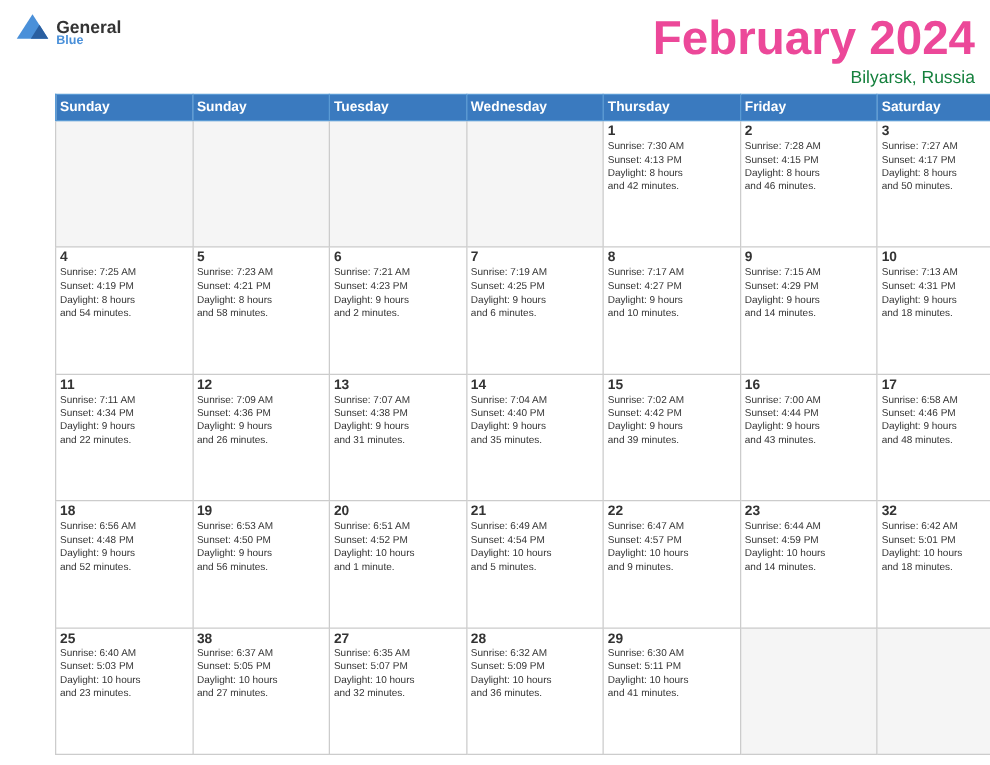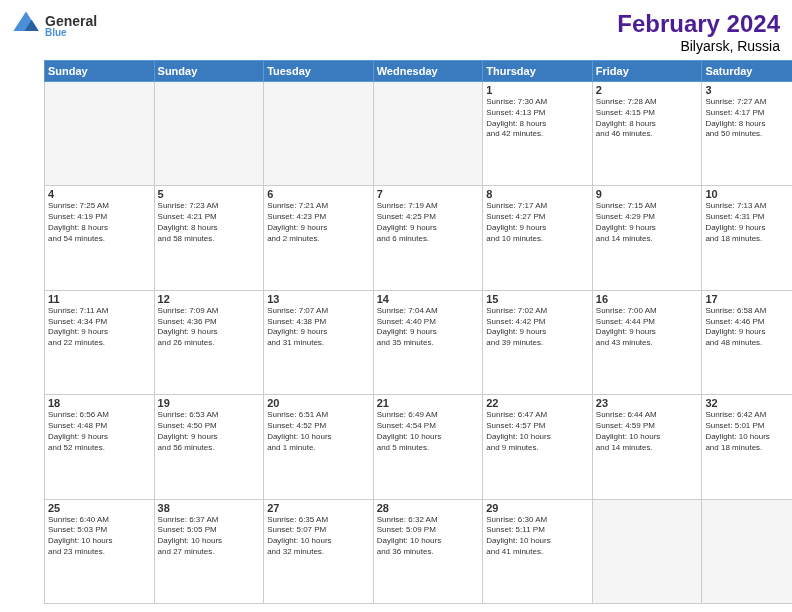--- a/index.html
+++ b/index.html
@@ -44,27 +44,27 @@
       color: #4a90d9;
     }
     .logo-icon {
       width: 28px;
       height: 28px;
     }
     .title-block {
       text-align: right;
     }
     .title-month {
-      font-size: 24px;
-      font-weight: bold;
-      color: #4c1d95;
+      font-size: 38px;
+      font-weight: bold;
+      color: #ec4899;
     }
     .title-location {
       font-size: 14px;
-      color: #000000;
+      color: #15803d;
     }
     .calendar {
       flex: 1;
       border: 1px solid #ccc;
       border-collapse: collapse;
       width: 100%;
       table-layout: fixed;
       margin-left: 32px;
     }
     .calendar th {

